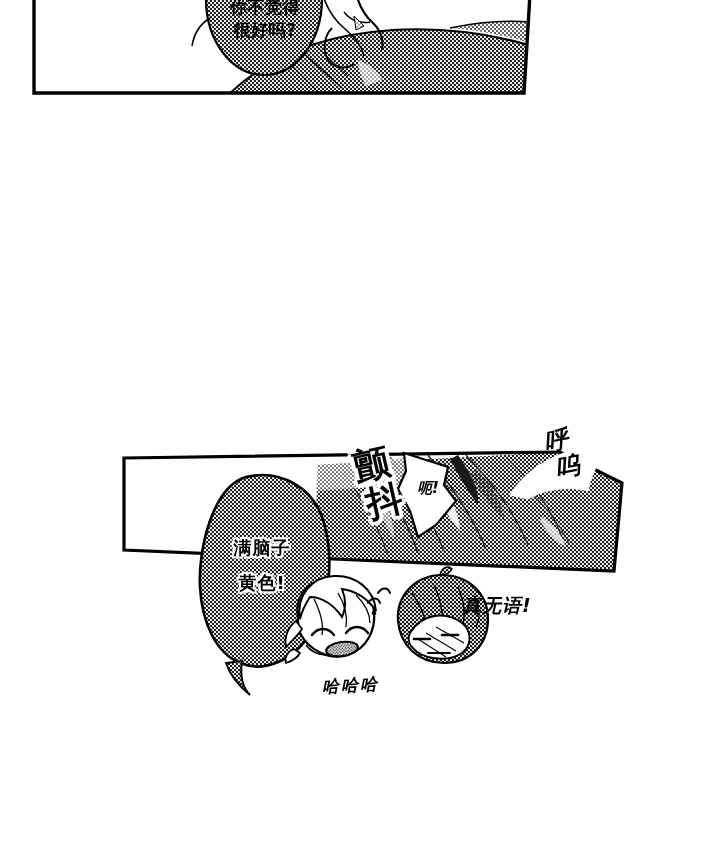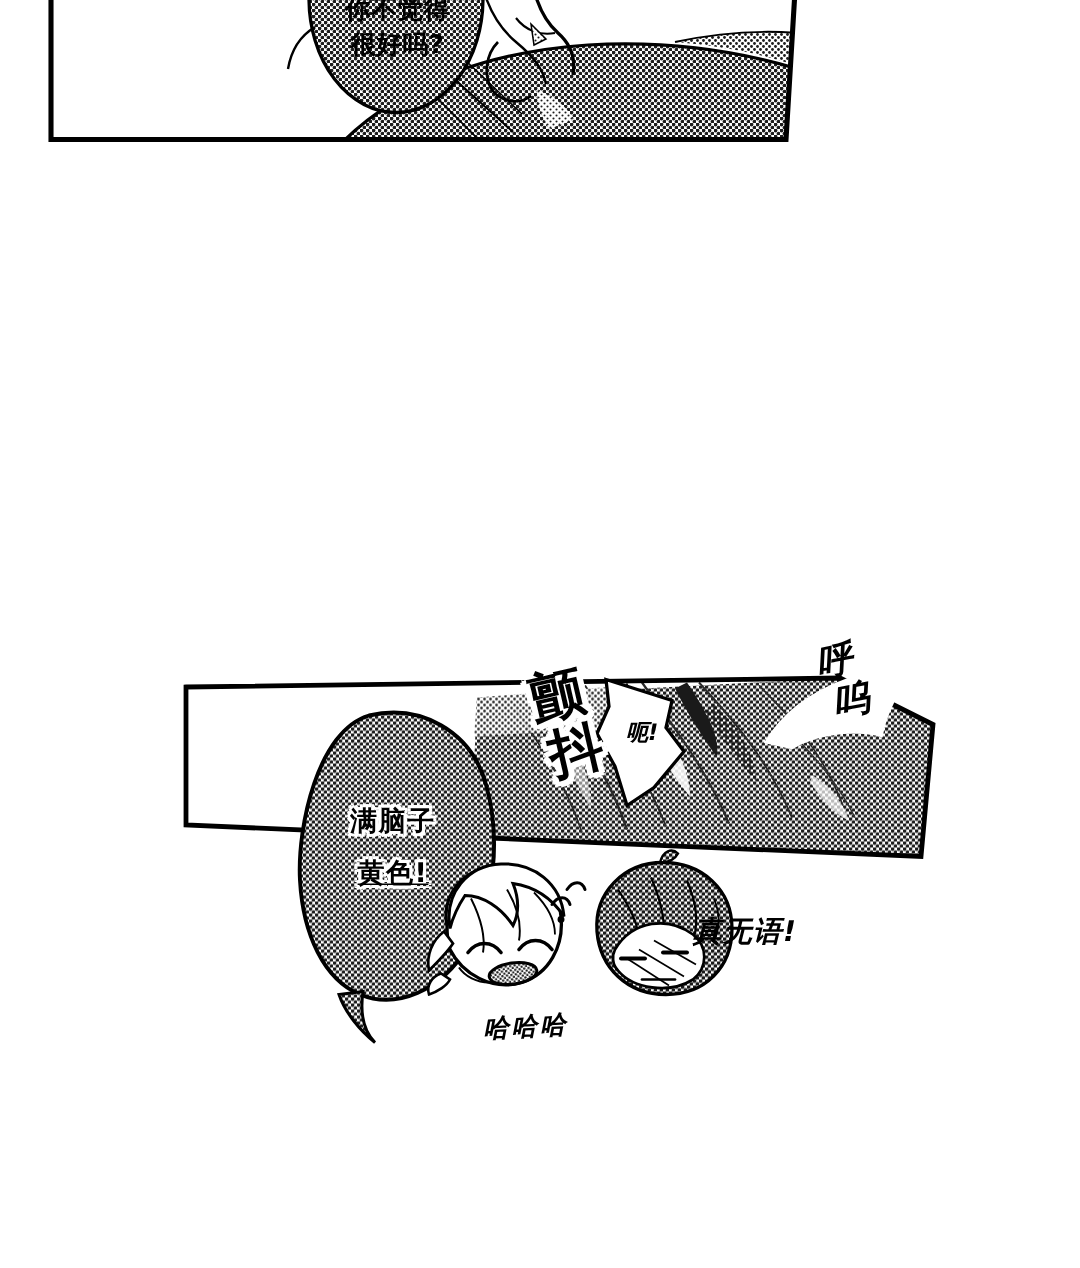--- a/index.html
+++ b/index.html
@@ -164,21 +164,21 @@
 
         <path d="M124,236 C122,250 124,262 132,270 C122,262 112,250 108,238 Z" fill="url(#h50b)" stroke="#000" stroke-width="2"></path>
       </g>
     </svg>
 
     <div class="cn bubble-text" style="left:86px;top:113px;width:116px;font-size:18px;letter-spacing:1px;
                 text-shadow:2px 0 #fff,-2px 0 #fff,0 2px #fff,0 -2px #fff,
                             2px 2px #fff,-2px 2px #fff,2px -2px #fff,-2px -2px #fff;">满脑子</div>
     <div class="cn bubble-text" style="left:86px;top:148px;width:116px;font-size:18px;letter-spacing:1px;
                 text-shadow:2px 0 #fff,-2px 0 #fff,0 2px #fff,0 -2px #fff,
-                            2px 2px #fff,-2px 2px #fff,2px -2px #fff,-2px -2px #fff;text-decoration:underline;">黄色!</div>
+                            2px 2px #fff,-2px 2px #fff,2px -2px #fff,-2px -2px #fff;">黄色!</div>
 
     <div class="cn bubble-text" style="left:282px;top:55px;width:56px;font-size:15px;font-style:italic;">呃!</div>
 
     <div style="position:absolute;left:424px;top:6px;transform:rotate(-11deg);transform-origin:top left;">
       <div class="cn" style="font-size:24px;font-weight:800;font-style:italic;line-height:1.0;">呼</div>
       <div class="cn" style="font-size:24px;font-weight:800;font-style:italic;line-height:1.0;
                   margin-top:4px;margin-left:6px;">呜</div>
     </div>
 
     <div style="position:absolute;left:232px;top:26px;transform:rotate(-13deg);transform-origin:top left;">
@@ -259,15 +259,15 @@
       <path d="M178,88 L200,88" stroke="#000" stroke-width="1.8" stroke-linecap="round"></path>
 
       <path d="M128,28 C132,22 138,22 140,28" fill="none" stroke="#000" stroke-width="2" stroke-linecap="round"></path>
       <path d="M118,38 C122,32 128,32 130,38" fill="none" stroke="#000" stroke-width="2" stroke-linecap="round"></path>
       <circle cx="124" cy="48" r="2.3" fill="#000"></circle>
     </g>
   </svg>
 
   <div class="cn plain-sfx" style="left:322px;top:676px;font-size:17px;letter-spacing:2px;transform:rotate(-3deg);">哈哈哈</div>
 
-  <div class="cn plain-sfx" style="left:462px;top:595px;font-size:19px;letter-spacing:1px;margin-top:16px;">真无语!</div>
+  <div class="cn plain-sfx" style="left:462px;top:595px;font-size:19px;letter-spacing:1px;">真无语!</div>
 
 </div>
 
 </body></html>

